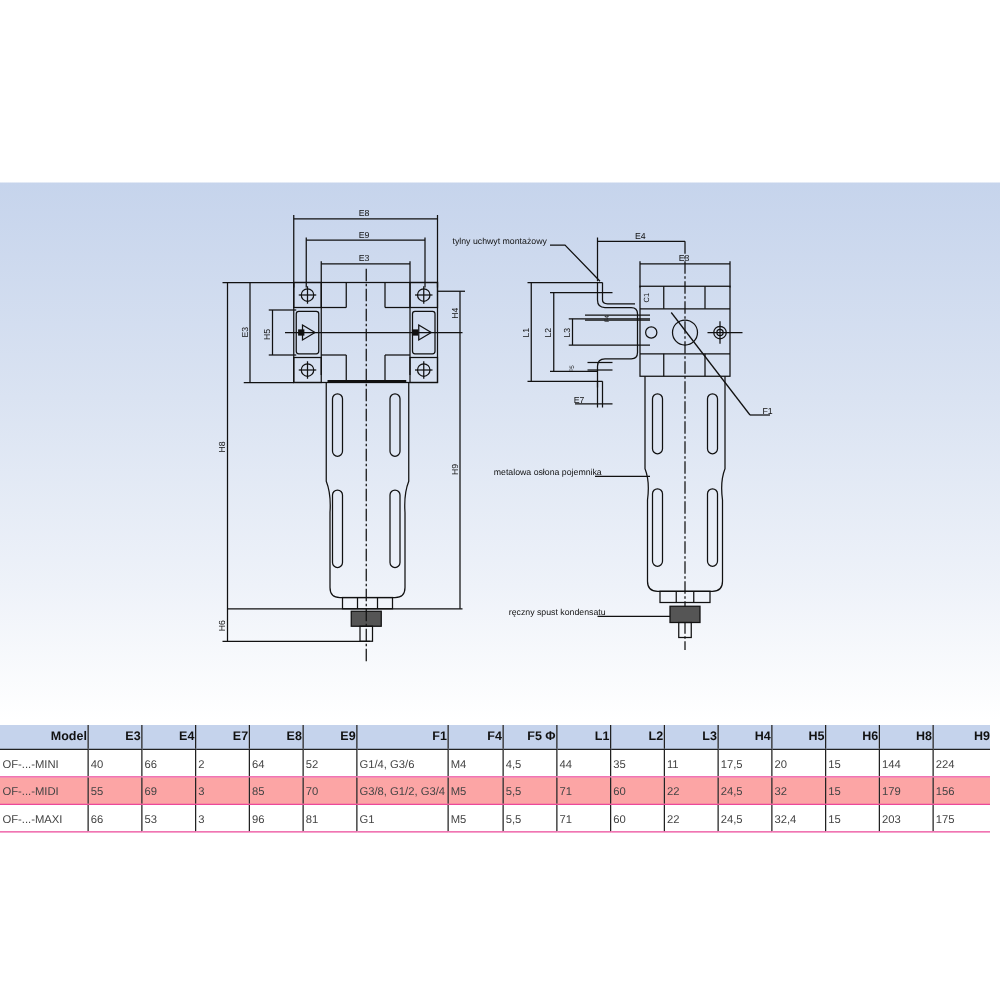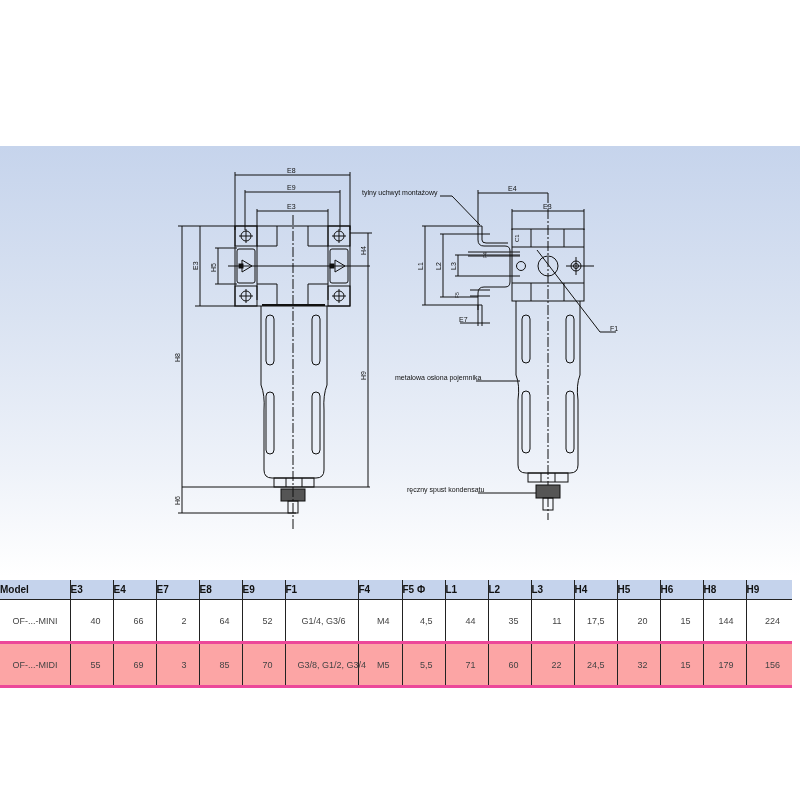--- a/index.html
+++ b/index.html
@@ -6,24 +6,24 @@
   body { width:800px; height:800px; background:#ffffff; position:relative; overflow:hidden;
          font-family:"Liberation Sans", sans-serif; }
   .drawing-area { position:absolute; left:0; top:146px; width:800px; height:430px;
          background:linear-gradient(to bottom, #c6d4ec 0%, #dae3f2 40%, #eef2f9 75%, #ffffff 100%); }
   svg.drw { position:absolute; left:0; top:0; width:800px; height:576px; }
   .dimtxt { font-family:"Liberation Sans", sans-serif; font-size:7px; fill:#111; }
   .callout { font-family:"Liberation Sans", sans-serif; font-size:7px; fill:#111; }
   table.spec { position:absolute; left:0; top:580px; width:792px; border-collapse:collapse;
          font-family:"Liberation Sans", sans-serif; font-size:9px; color:#444; table-layout:fixed; }
   table.spec th { background:#c5d3ec; color:#111; font-weight:bold; height:19px; font-size:10px;
-         border-left:1px solid #222; border-bottom:1px solid #222; text-align:left; padding:0; }
+         border-left:1px solid #222; border-bottom:1px solid #222; text-align:right; padding:0; }
   table.spec th:first-child { border-left:none; }
-  table.spec td { height:17px; text-align:right; padding:12px; border-left:1px solid #222;
-         border-bottom:3px solid #ec4899; white-space:nowrap; }
+  table.spec td { height:17px; text-align:left; padding:2px; border-left:1px solid #222;
+         border-bottom:1px solid #ec4899; white-space:nowrap; }
   table.spec td:first-child { border-left:none; }
   table.spec tr.alt td { background:#fca5a5; }
 </style>
 </head>
 <body>
 
 <div class="drawing-area"></div>
 
 <svg class="drw" viewBox="0 0 800 576" xmlns="http://www.w3.org/2000/svg">
   <g stroke="#111" stroke-width="1" fill="none">
@@ -275,14 +275,33 @@
       <td>5,5</td>
       <td>71</td>
       <td>60</td>
       <td>22</td>
       <td>24,5</td>
       <td>32</td>
       <td>15</td>
       <td>179</td>
       <td>156</td>
     </tr>
+    <tr>
+      <td>OF-...-MAXI</td>
+      <td>66</td>
+      <td>53</td>
+      <td>3</td>
+      <td>96</td>
+      <td>81</td>
+      <td>G1</td>
+      <td>M5</td>
+      <td>5,5</td>
+      <td>71</td>
+      <td>60</td>
+      <td>22</td>
+      <td>24,5</td>
+      <td>32,4</td>
+      <td>15</td>
+      <td>203</td>
+      <td>175</td>
+    </tr>
   </tbody>
 </table>
 
 </body></html>

